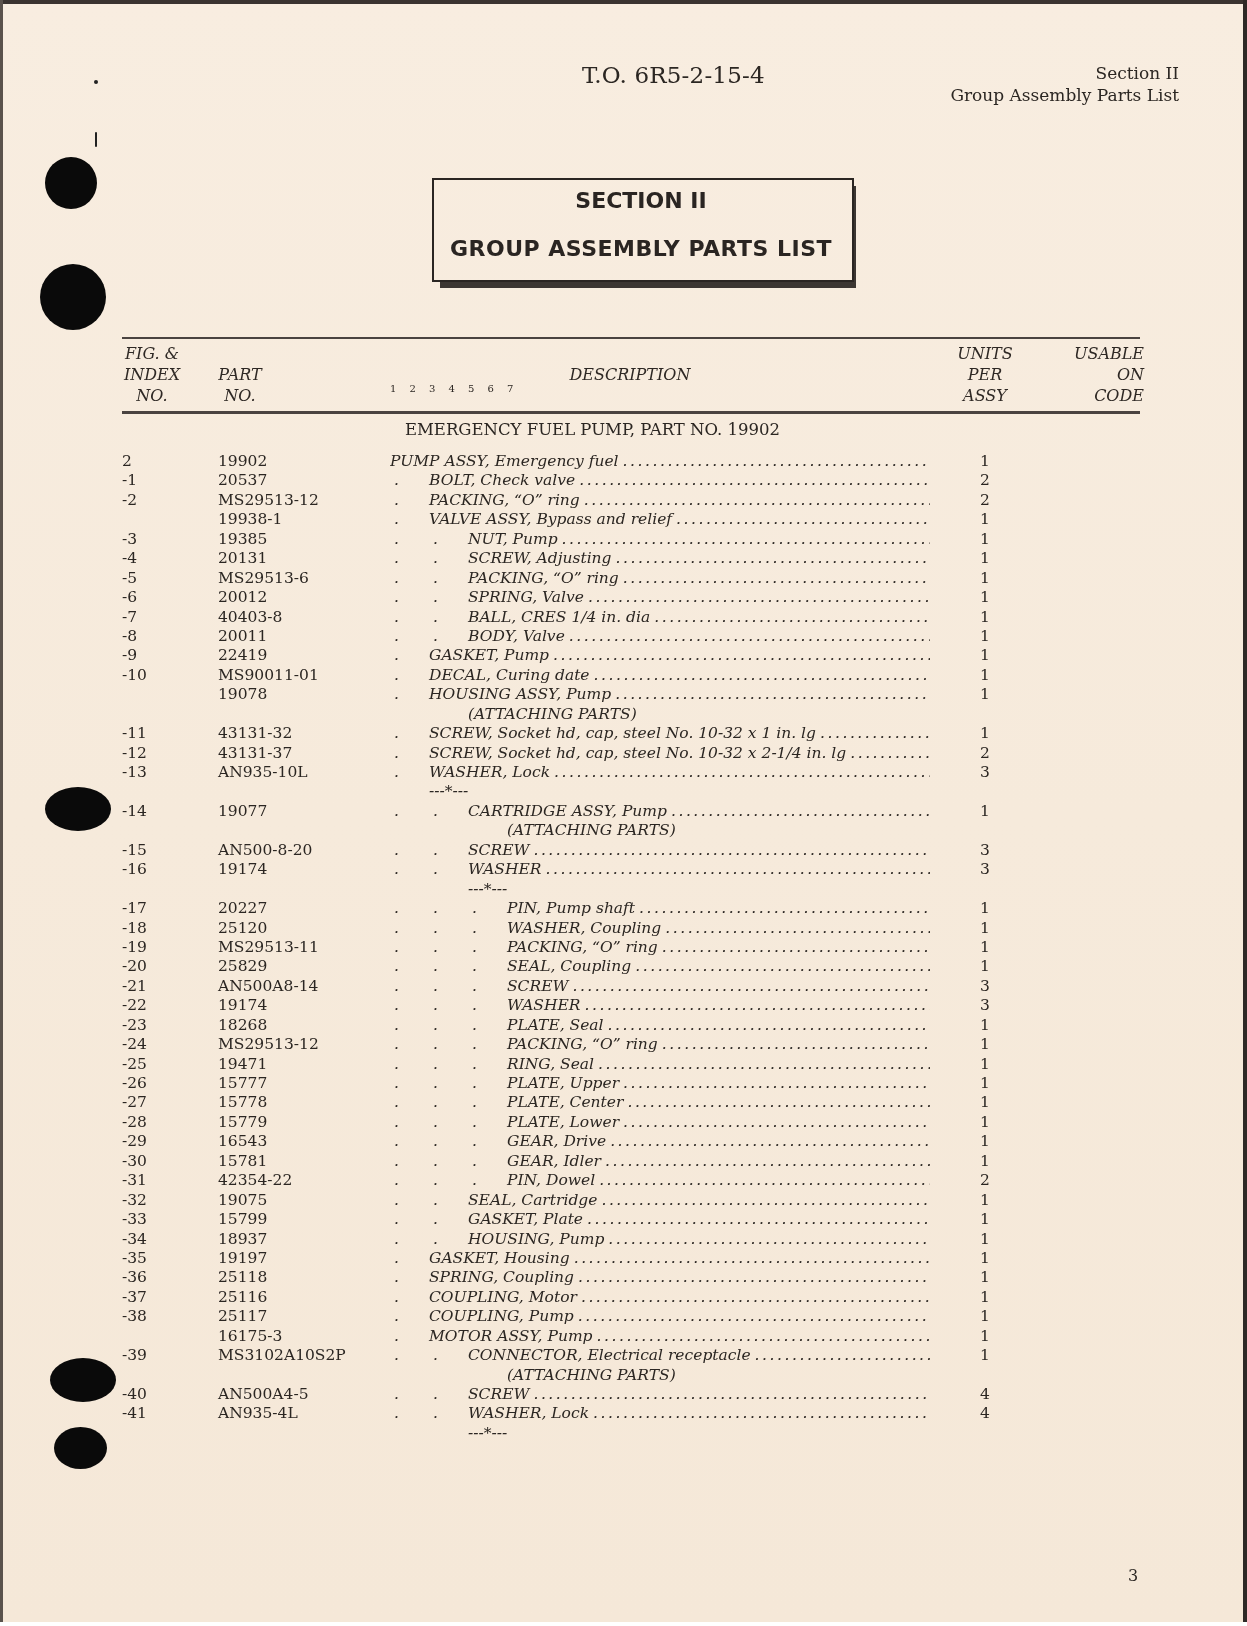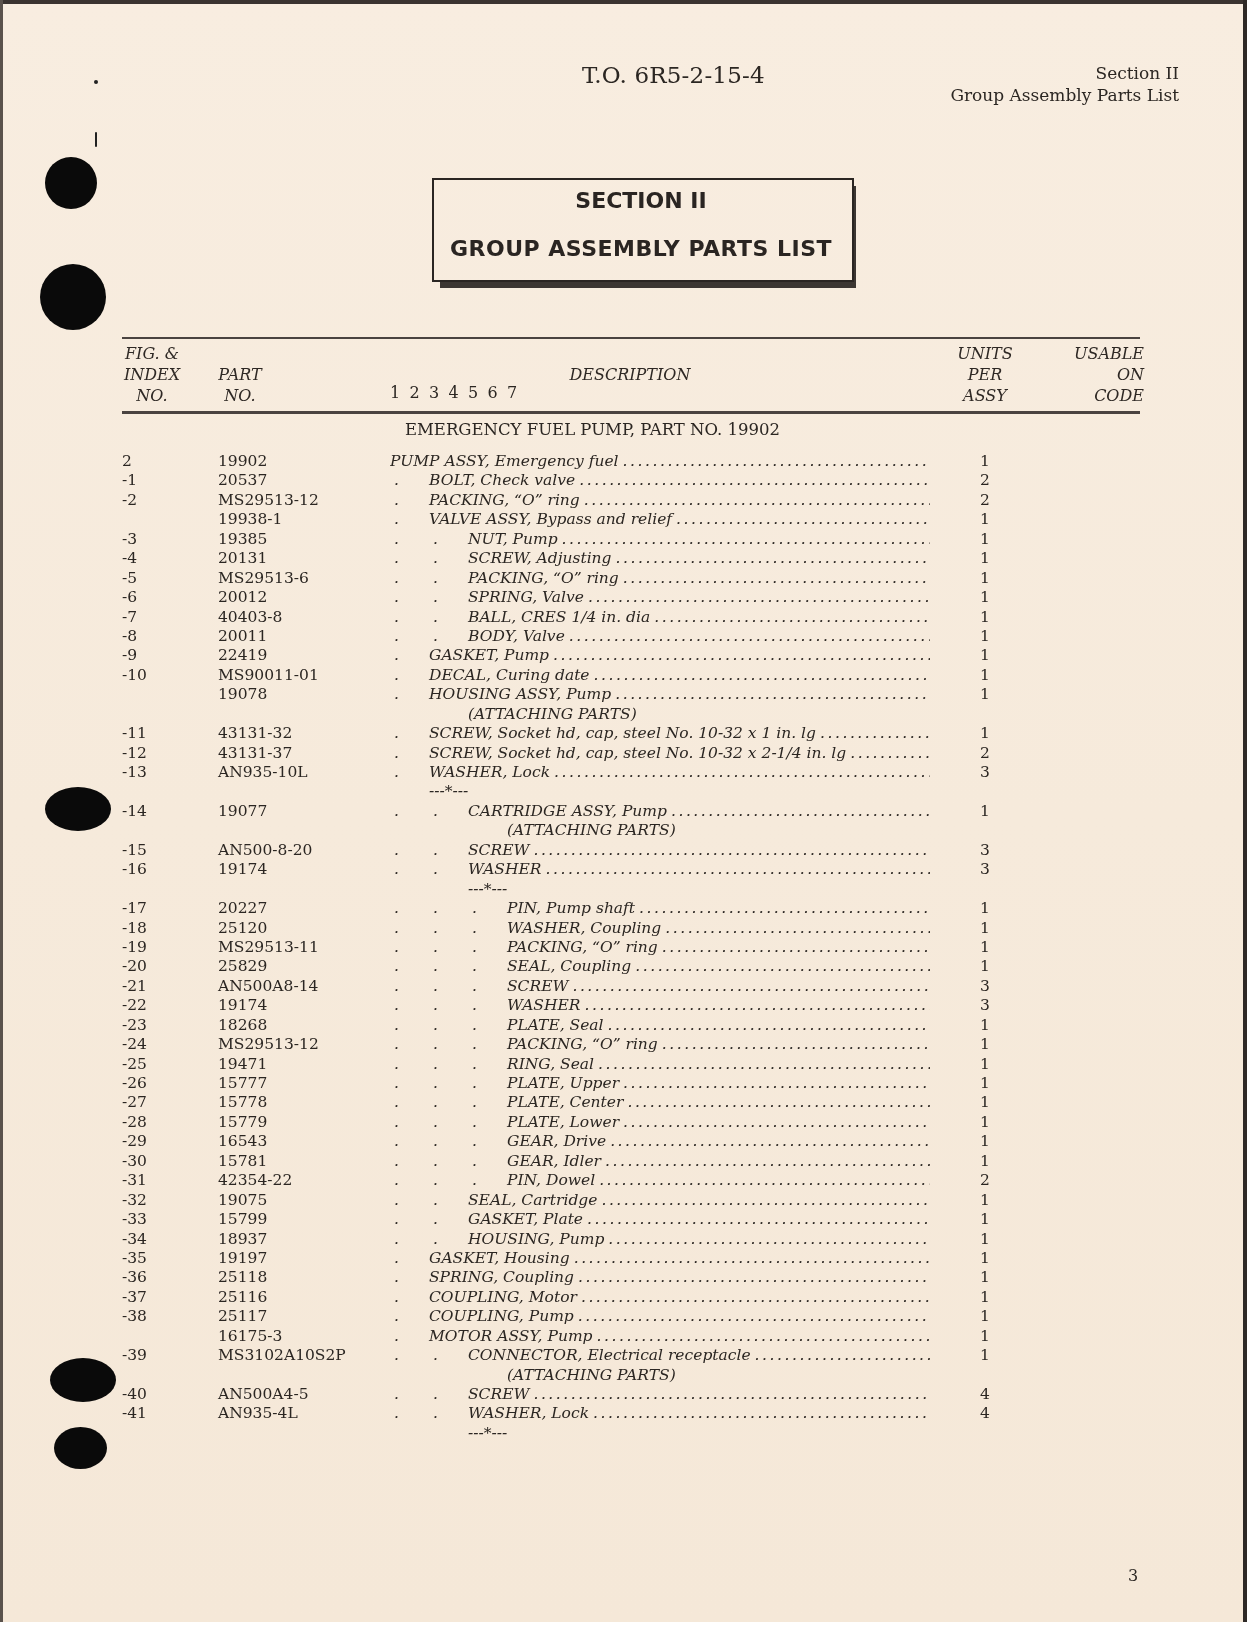--- a/index.html
+++ b/index.html
@@ -49,21 +49,21 @@
   .section-title.t2 { top: 236px; font-size: 22px; letter-spacing: 0.5px; }
 
   .rule { position: absolute; left: 122px; width: 1018px; background: #4a4340; }
   .rule.top { top: 337px; height: 2px; }
   .rule.bottom { top: 411px; height: 3px; }
 
   .col-head {
     position: absolute; font-size: 16px; line-height: 21px; text-align: center;
     font-family: "DejaVu Serif", serif; color: #2e2824; font-style: italic;
   }
-  .digits { position: absolute; left: 390px; top: 383px; font-size: 16px; }
+  .digits { position: absolute; left: 390px; top: 383px; font-size: 10px; }
   .digits span { display: inline-block; width: 19.5px; text-align: left; }
 
   .assy-title {
     position: absolute; left: 0; width: 1185px; top: 420px; text-align: center; font-size: 16.5px;
   }
 
   .rows { position: absolute; left: 0; top: 452px; width: 1247px; }
   .row { position: relative; height: 19.45px; font-size: 15.5px; line-height: 19.45px; white-space: nowrap; }
   .cell-index { position: absolute; left: 122px; }
   .cell-part { position: absolute; left: 218px; }

